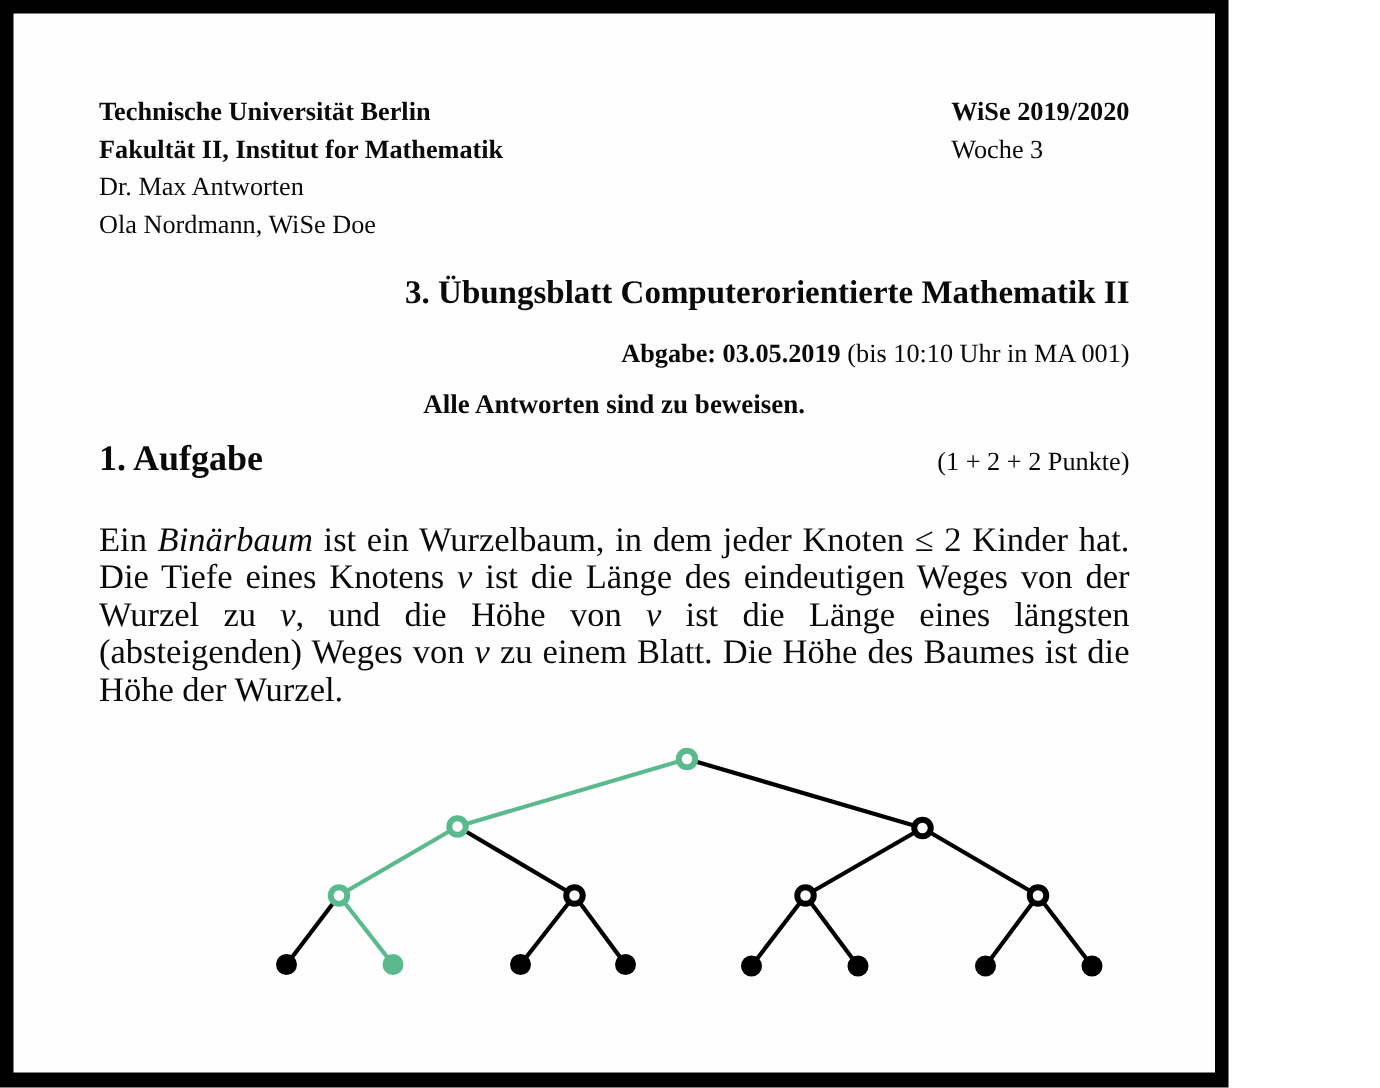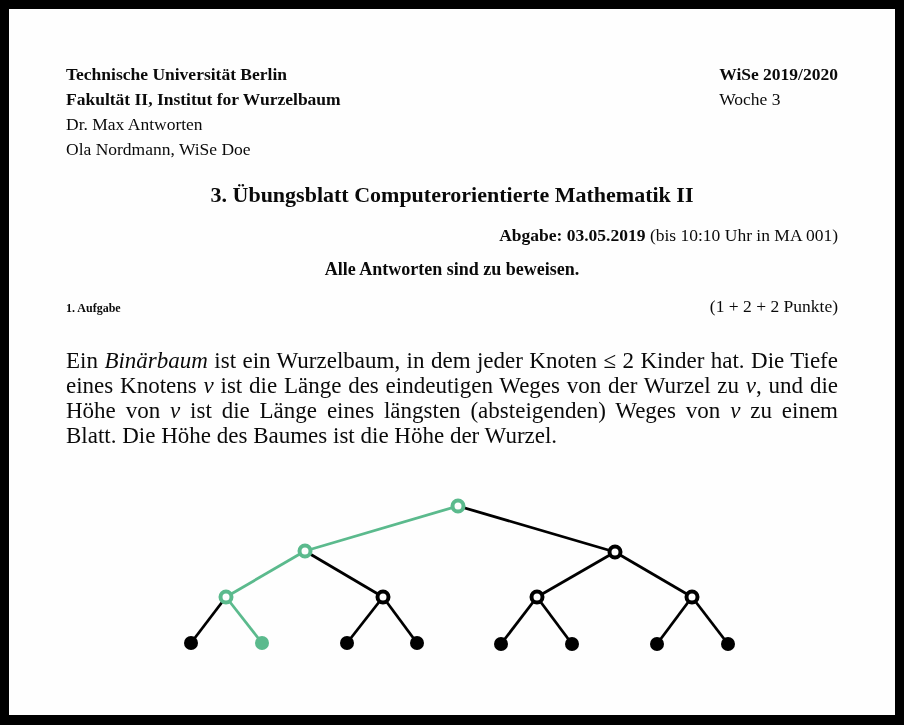--- a/index.html
+++ b/index.html
@@ -4,37 +4,37 @@
 <style>
   html, body { margin: 0; padding: 0; }
   body {
     width: 920px; height: 725px;
     background: #ffffff;
     font-family: "Liberation Serif", "DejaVu Serif", serif;
     color: #0a0a0a;
   }
   .frame {
     position: relative;
-    width: 904px; height: 725px;
+    width: 819px; height: 725px;
     background: #000000;
     overflow: hidden;
   }
   .page {
     position: absolute;
     left: 9px; top: 9px; right: 9px; bottom: 10px;
     background: #fefefe;
     box-sizing: border-box;
     padding: 53px 57px 0 57px;
   }
   .header { display: flex; justify-content: space-between; align-items: flex-start; }
   .hline { font-size: 17.5px; line-height: 25px; white-space: nowrap; }
   .header-right { }
   .title {
     margin: 20px 0 0 0;
-    text-align: center;
+    text-align: right;
     font-size: 22px;
     line-height: 26px;
     font-weight: bold;
   }
   .submission {
     margin-top: 15px;
     text-align: right;
     font-size: 17.5px;
     line-height: 25px;
   }
@@ -44,21 +44,21 @@
     font-size: 18px;
     line-height: 25px;
     font-weight: bold;
   }
   .exercise-row {
     margin-top: 12px;
     display: flex;
     justify-content: space-between;
     align-items: baseline;
   }
-  .ex-label { font-weight: bold; font-size: 12px; line-height: 25px; }
+  .ex-label { font-weight: bold; font-size: 24px; line-height: 25px; }
   .ex-points { font-size: 17.5px; line-height: 25px; }
   .body-par {
     margin: 27px 0 0 0;
     font-size: 23px;
     line-height: 25px;
     text-align: justify;
   }
   #tree-svg {
     position: absolute;
     left: 0; top: 0;
@@ -68,21 +68,21 @@
 </style>
 </head>
 <body>
 
 <div class="frame">
   <div class="page">
 
     <div class="header">
       <div class="header-left">
         <div class="hline"><span style="font-weight: bold;">Technische Universität Berlin</span></div>
-        <div class="hline"><span style="font-weight: bold;">Fakultät II, Institut for Wurzelbaum</span></div>
+        <div class="hline"><span style="font-weight: bold;">Fakultät II, Institut for Mathematik</span></div>
         <div class="hline"><span>Dr. Max Antworten</span></div>
         <div class="hline"><span>Ola Nordmann, WiSe Doe</span></div>
       </div>
       <div class="header-right">
         <div class="hline"><span style="font-weight: bold;">WiSe 2019/2020</span></div>
         <div class="hline"><span>Woche 3</span></div>
       </div>
     </div>
 
     <h1 class="title">3. Übungsblatt Computerorientierte Mathematik II</h1>

